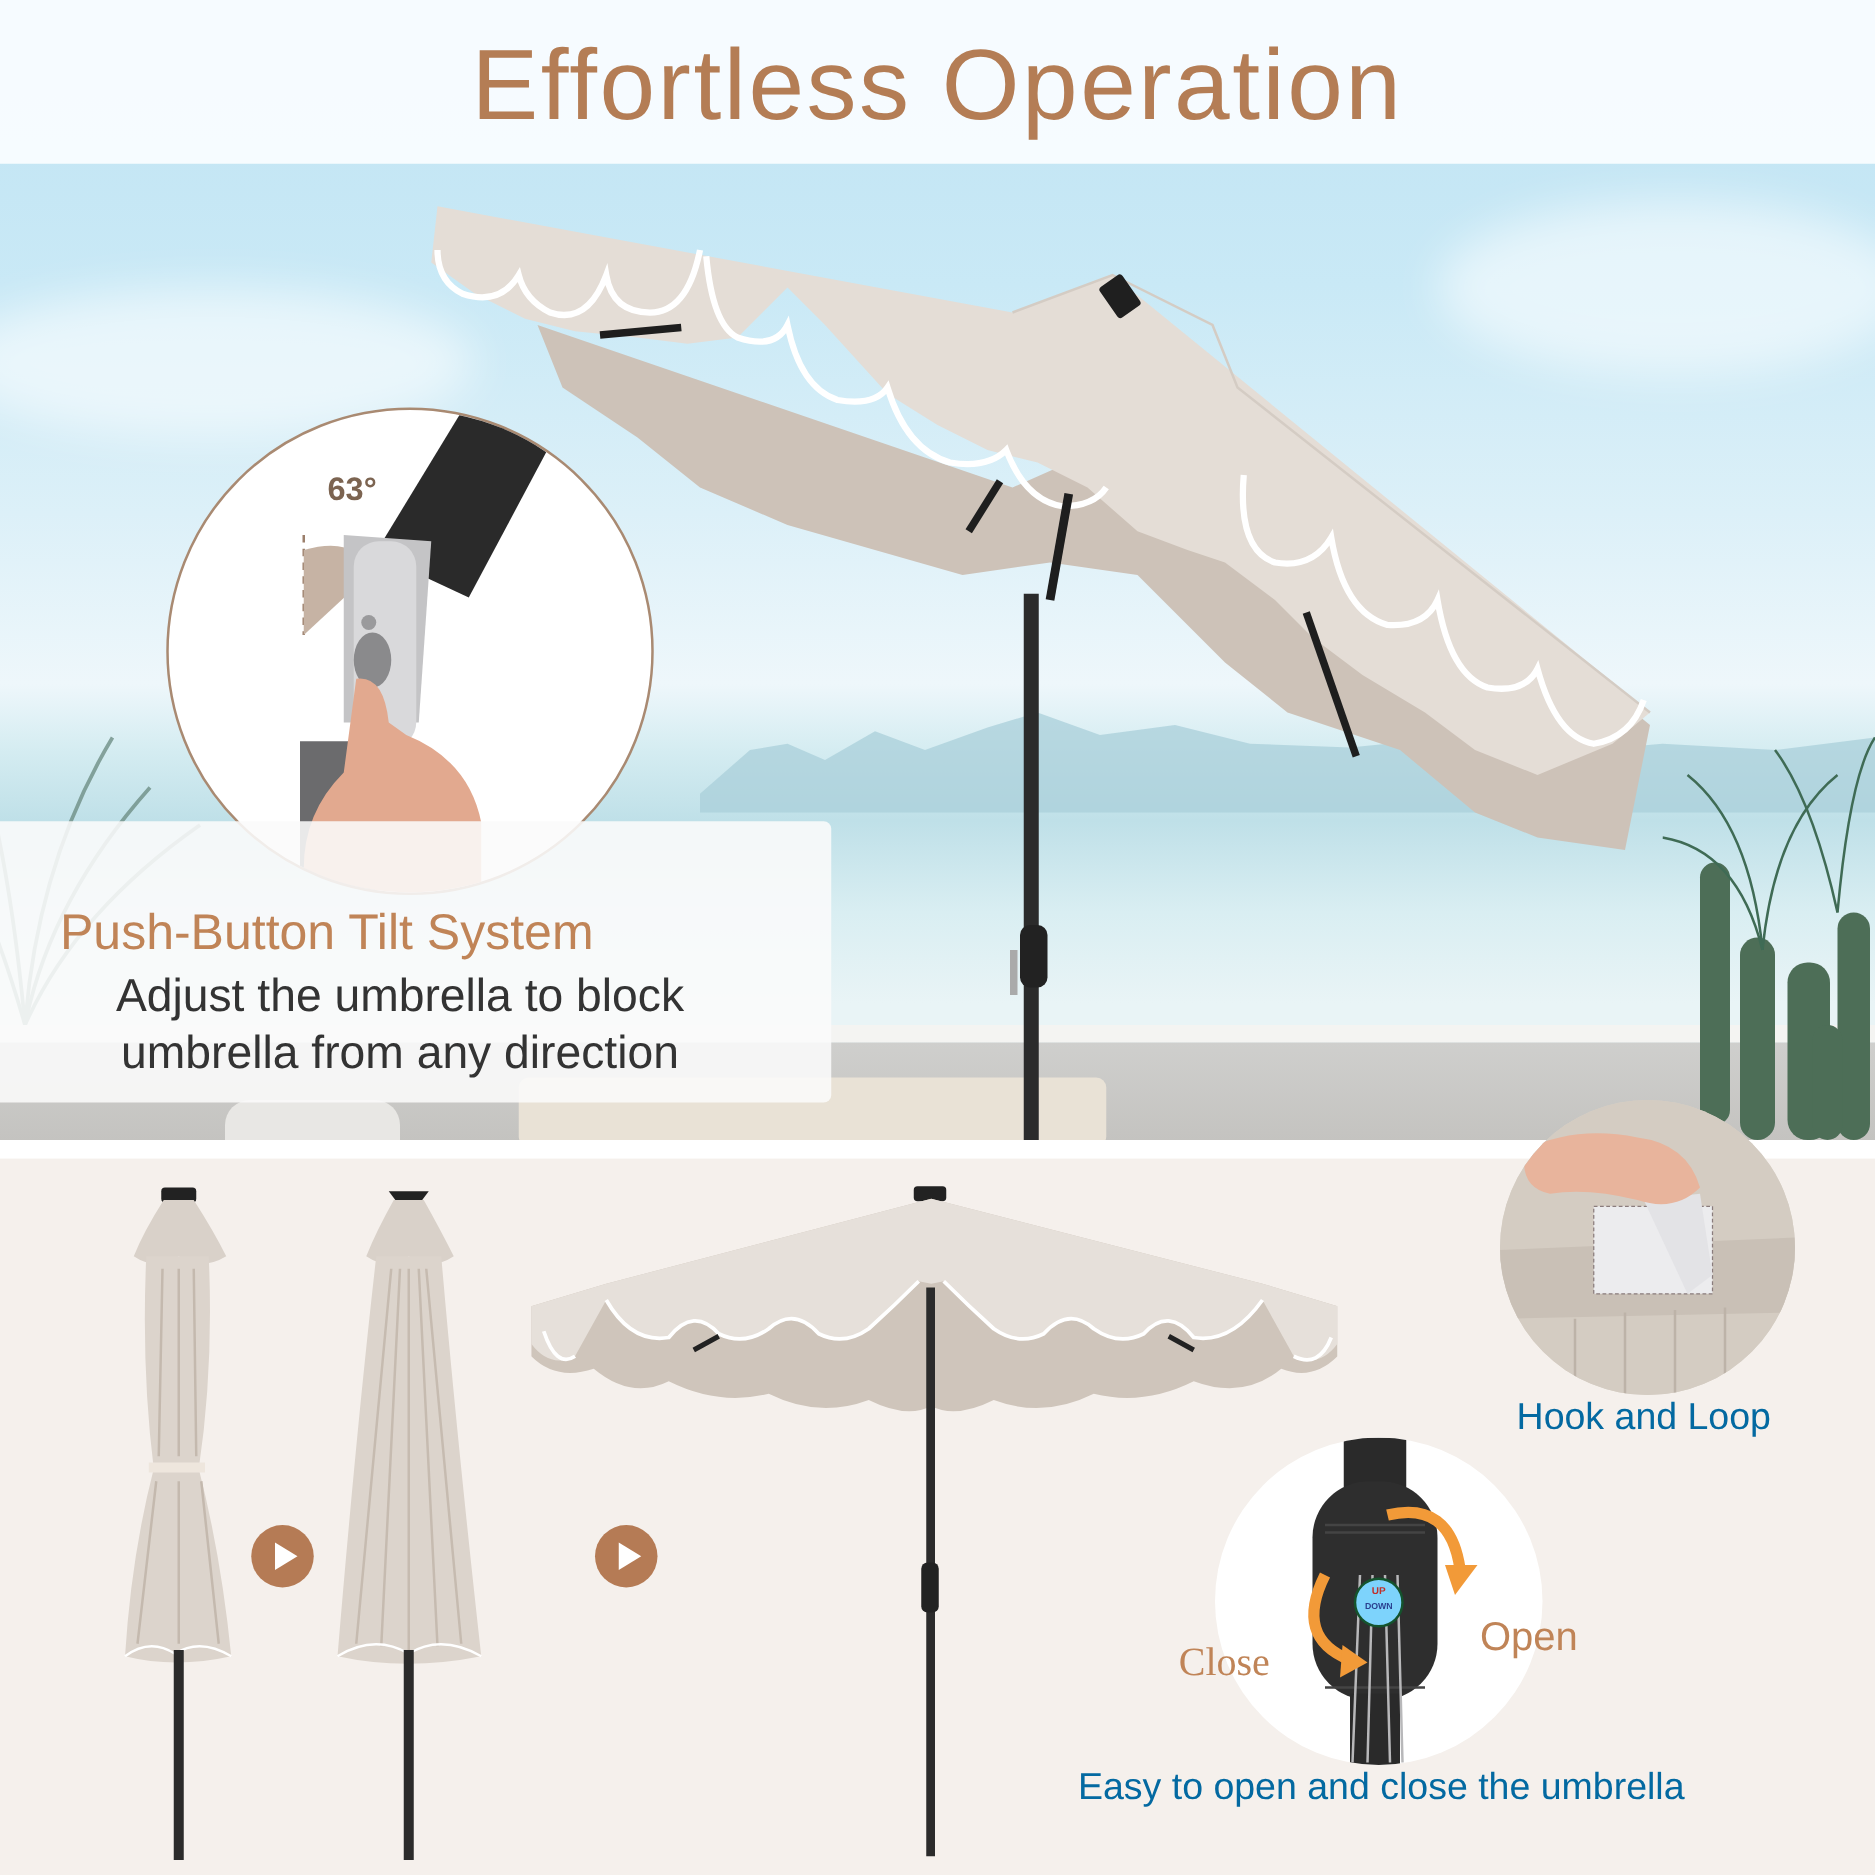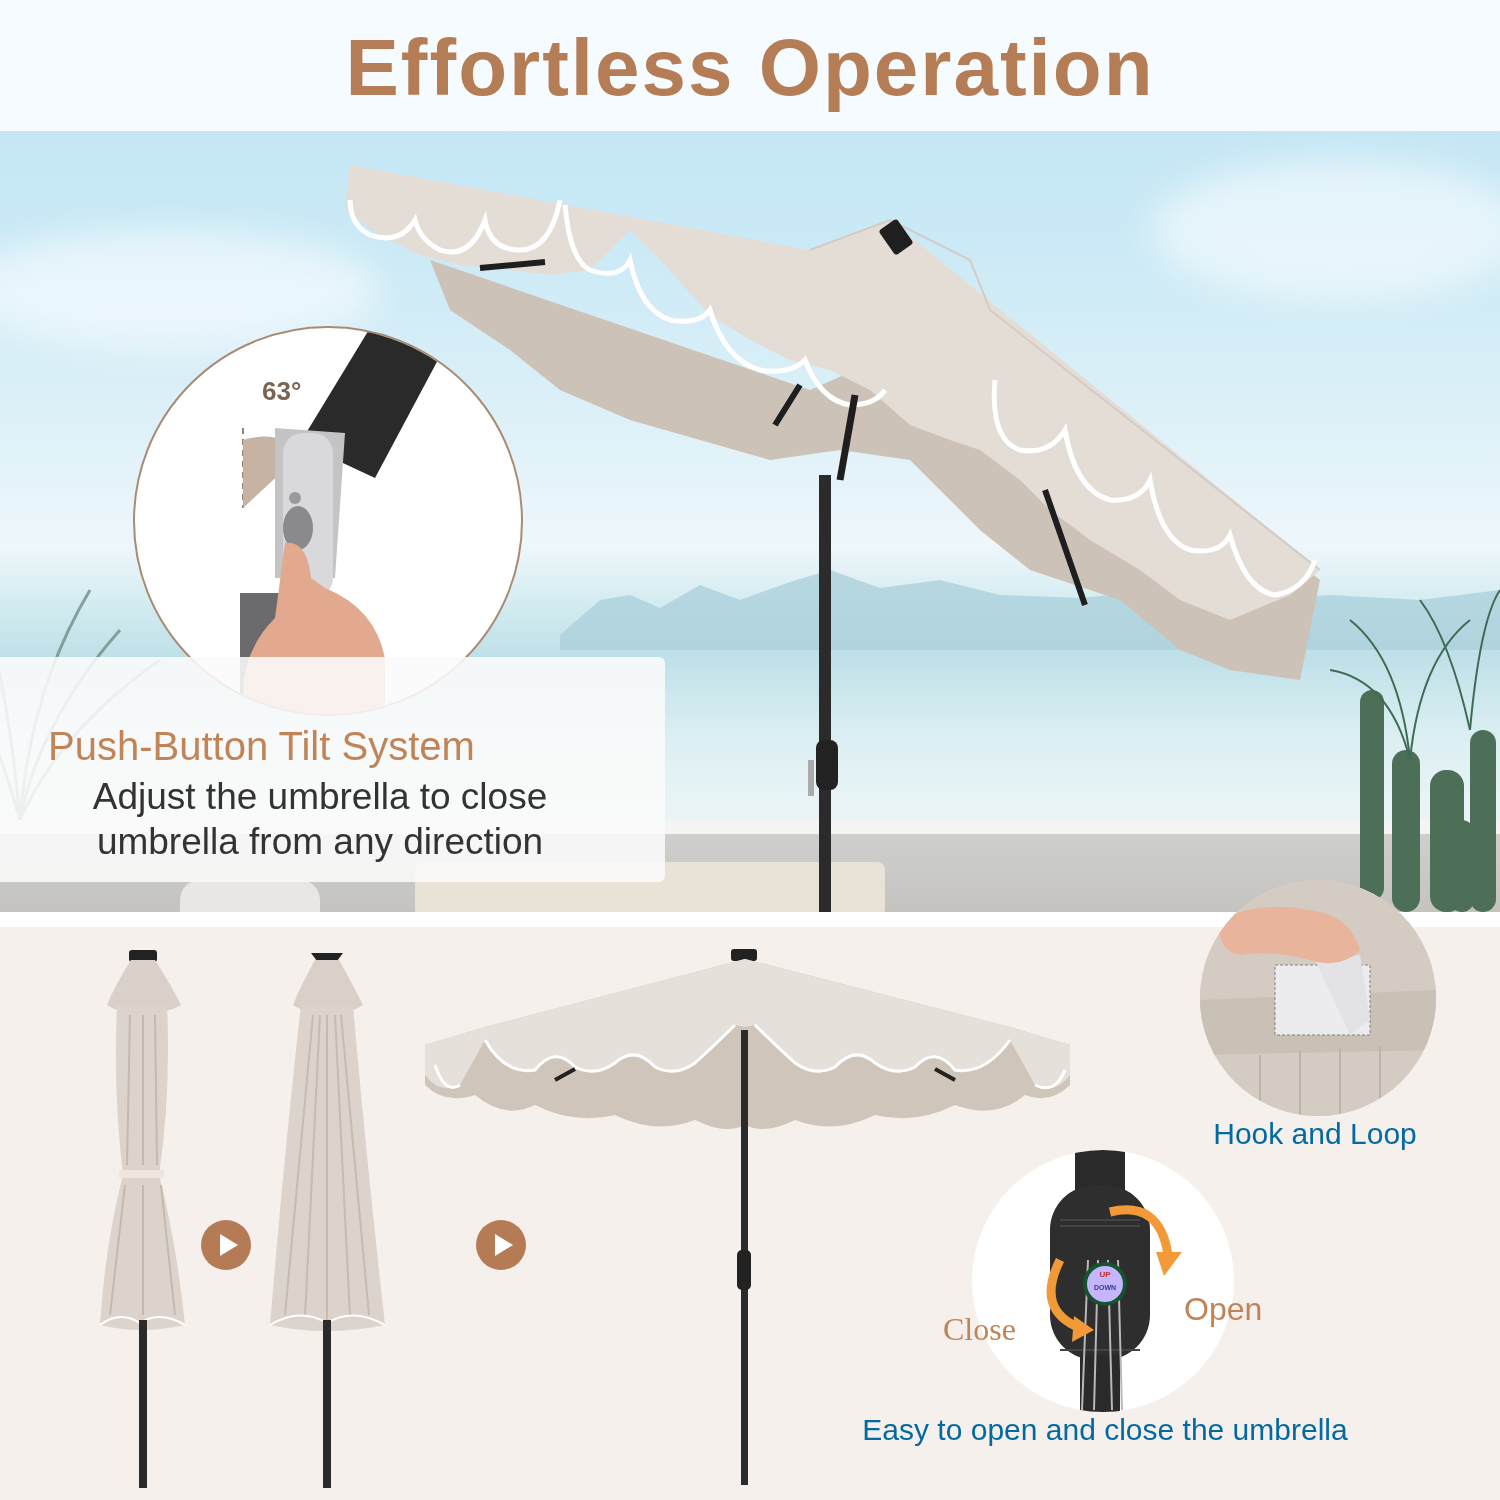--- a/index.html
+++ b/index.html
@@ -6,21 +6,21 @@
   body{width:1500px;height:1500px;position:relative;overflow:hidden;background:#f5f0ec;font-family:"Liberation Sans","DejaVu Sans",sans-serif;}
   .abs{position:absolute;}
   
   .scene{left:0;top:0;width:1500px;height:912px;overflow:hidden;
     background:linear-gradient(180deg,#bfe3f3 0%,#c9e9f6 25%,#dcf0f8 45%,#eef7fb 60%,#d4ecf1 66%,#bfe0e8 72%,#d9eef2 80%,#e9f4f6 88%);}
   .cloud{border-radius:50%;background:rgba(255,255,255,.55);filter:blur(18px);}
   .wall-top{left:0;top:820px;width:1500px;height:14px;background:#f4f4f2;}
   .wall{left:0;top:834px;width:1500px;height:78px;background:linear-gradient(180deg,#cfcfcd,#c4c3c0);}
   .sofa{border-radius:8px;background:#e9e2d6;}
   .title-band{left:0;top:0;width:1500px;height:131px;background:rgba(250,253,255,.93);}
-  .title{left:0;top:18px;width:1500px;text-align:center;font-size:80px;font-weight:700;color:#b47d55;letter-spacing:2px;line-height:100px;}
+  .title{left:0;top:18px;width:1500px;text-align:center;font-size:80px;font-weight:400;color:#b47d55;letter-spacing:2px;line-height:100px;}
   .tilt-circle{left:133px;top:326px;width:390px;height:390px;border-radius:50%;background:#fff;border:2px solid #a98a72;overflow:hidden;box-sizing:border-box;}
   .deg{left:262px;top:376px;font-size:26px;font-weight:700;color:#7c6451;}
   .info-card{left:0;top:657px;width:665px;height:225px;background:rgba(250,251,251,.88);border-radius:0 6px 6px 0;}
   .tilt-title{left:48px;top:724px;font-size:40px;font-weight:400;color:#c08457;white-space:nowrap;}
   .tilt-desc{left:40px;top:774px;width:560px;text-align:center;font-size:37px;color:#333;line-height:45px;}
   .gap{left:0;top:912px;width:1500px;height:15px;background:#fff;}
   .lower{left:0;top:927px;width:1500px;height:573px;background:#f5f0ec;}
   .play{width:50px;height:50px;border-radius:50%;background:#b57b55;}
   .play::after{content:"";position:absolute;left:19px;top:14px;border-left:18px solid #fff;border-top:11px solid transparent;border-bottom:11px solid transparent;}
   .pole{background:#2b2b2b;}
@@ -107,21 +107,21 @@
       <rect x="105" y="265" width="60" height="130" fill="#6b6b6d"></rect>
       <path d="M150 215 Q172 212 176 250 L190 260 Q240 280 250 330 L250 390 L110 390 Q100 330 140 290 Z" fill="#e2a98f"></path>
       <circle cx="160" cy="170" r="6" fill="#9a9a9c"></circle>
     </svg>
   </div>
   <div class="abs deg">63°</div>
 
   <div class="abs info-card"></div>
   <div class="abs tilt-title">Push-Button Tilt System</div>
   <div class="abs tilt-desc">
-    <div>Adjust the umbrella to close</div>
+    <div>Adjust the umbrella to block</div>
     <div>umbrella from any direction</div>
   </div>
 </div>
 
 <div class="abs gap"></div>
 
 <div class="abs lower"></div>
 
 <svg class="abs" style="left:95px;top:945px" width="95" height="545">
   <rect x="34" y="5" width="28" height="12" rx="3" fill="#222"></rect>
@@ -171,21 +171,21 @@
 
 <div class="abs circle-white" style="left:972px;top:1150px;width:262px;height:262px;">
   <svg width="262" height="262">
     <rect x="103" y="0" width="50" height="40" fill="#2a2a2a"></rect>
     <rect x="78" y="35" width="100" height="175" rx="45" fill="#2e2e2e"></rect>
     <path d="M88 70 L168 70 M88 76 L168 76 M88 200 L168 200" stroke="#444" stroke-width="2"></path>
     <rect x="108" y="205" width="40" height="57" fill="#2a2a2a"></rect>
     <path d="M116 110 L110 260 M126 110 L122 260 M136 110 L140 260 M146 110 L150 260" stroke="#b8b8ba" stroke-width="2"></path>
   </svg>
 </div>
-<div class="abs" style="left:1083px;top:1262px;width:36px;height:36px;border-radius:50%;background:#c4b5fd;border:4px solid #14532d;">
+<div class="abs" style="left:1083px;top:1262px;width:36px;height:36px;border-radius:50%;background:#7dd3fc;border:2px solid #14532d;">
   <div style="position:absolute;left:0;top:4px;width:36px;text-align:center;font-size:8px;font-weight:700;color:#c0302a;">UP</div>
   <div style="position:absolute;left:0;top:18px;width:36px;text-align:center;font-size:7px;font-weight:700;color:#2a3f8f;">DOWN</div>
 </div>
 <svg class="abs" style="left:1030px;top:1200px" width="160" height="150">
   <path d="M80 12 Q130 0 138 55" stroke="#f29a38" stroke-width="9" fill="none"></path>
   <path d="M126 52 L152 52 L134 76 Z" fill="#f29a38"></path>
   <path d="M30 60 Q5 110 50 128" stroke="#f29a38" stroke-width="9" fill="none"></path>
   <path d="M44 116 L64 130 L42 142 Z" fill="#f29a38"></path>
 </svg>
 <div class="abs lbl-brown" style="left:1184px;top:1263px;margin-top:28px;">Open</div>

